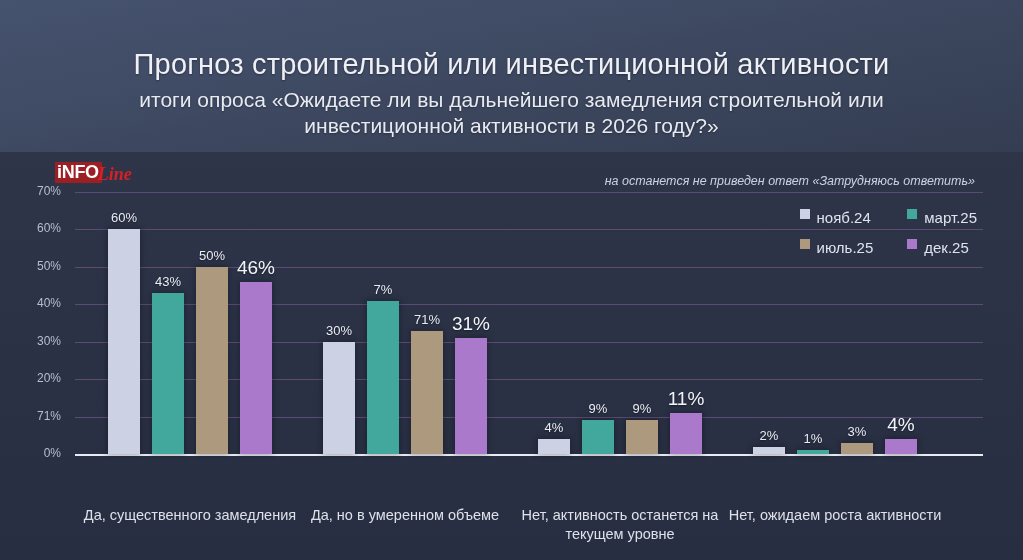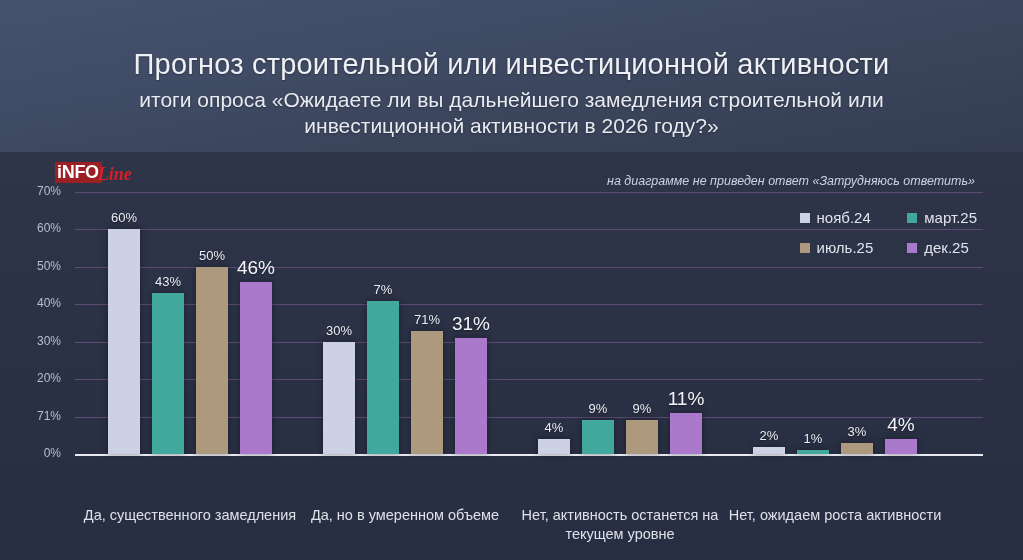--- a/index.html
+++ b/index.html
@@ -59,21 +59,21 @@
     position:absolute; right:48px; top:22px;
     font-size:12.5px; font-style:italic; color:#ccd2e0;
     white-space:nowrap;
   }
 
   
   #legend {
     position:absolute; right:46px; top:57px;
     display:grid; grid-template-columns:auto auto; column-gap:34px; row-gap:13px;
   }
-  .legend-item { display:flex; align-items:center; white-space:nowrap; }
+  .legend-item { display:flex; align-items:flex-start; white-space:nowrap; }
   .legend-swatch { width:10px; height:10px; margin-right:7px; flex:0 0 auto; }
   .legend-label { font-size:15px; color:#dfe3ed; }
 
   
   #plot {
     position:absolute; left:75px; top:40px;
     width:908px; height:262px;
   }
   .gridline {
     position:absolute; left:0; width:908px; height:1px;
@@ -115,21 +115,21 @@
     <div id="subtitle">итоги опроса «Ожидаете ли вы дальнейшего замедления строительной или инвестиционной активности в 2026 году?»</div>
   </div>
 
   <div id="panel">
 
     <div id="logo">
       <span id="logo-info">iNFO</span>
         <span id="logo-line">Line</span>
     </div>
 
-    <div id="note">на диаграмме не приведен ответ «Затрудняюсь ответить»</div>
+    <div id="note">на останется не приведен ответ «Затрудняюсь ответить»</div>
 
     <div id="legend">
         <div class="legend-item">
           <span class="legend-swatch" style="background: rgb(204, 209, 228);"></span>
           <span class="legend-label">нояб.24</span>
         </div>
         <div class="legend-item">
           <span class="legend-swatch" style="background: rgb(66, 168, 158);"></span>
           <span class="legend-label">март.25</span>
         </div>

